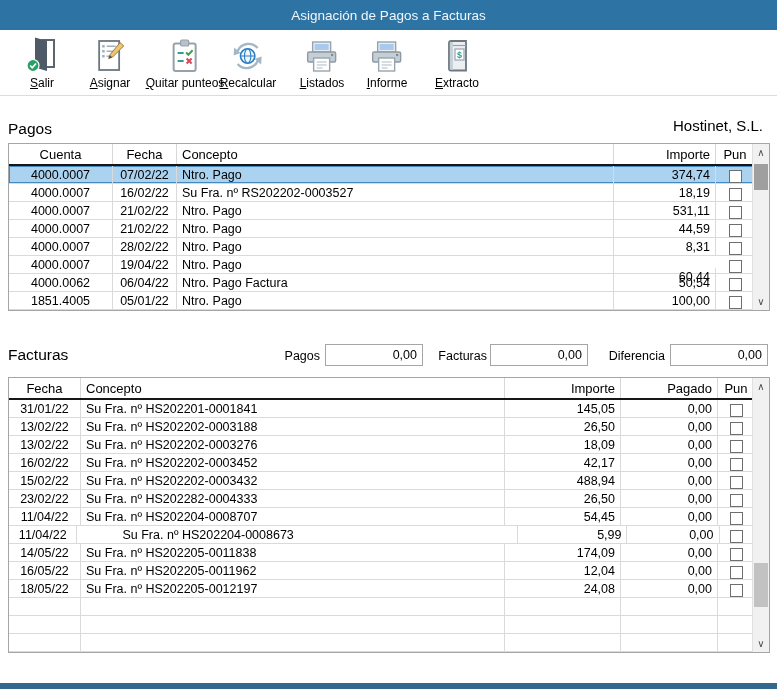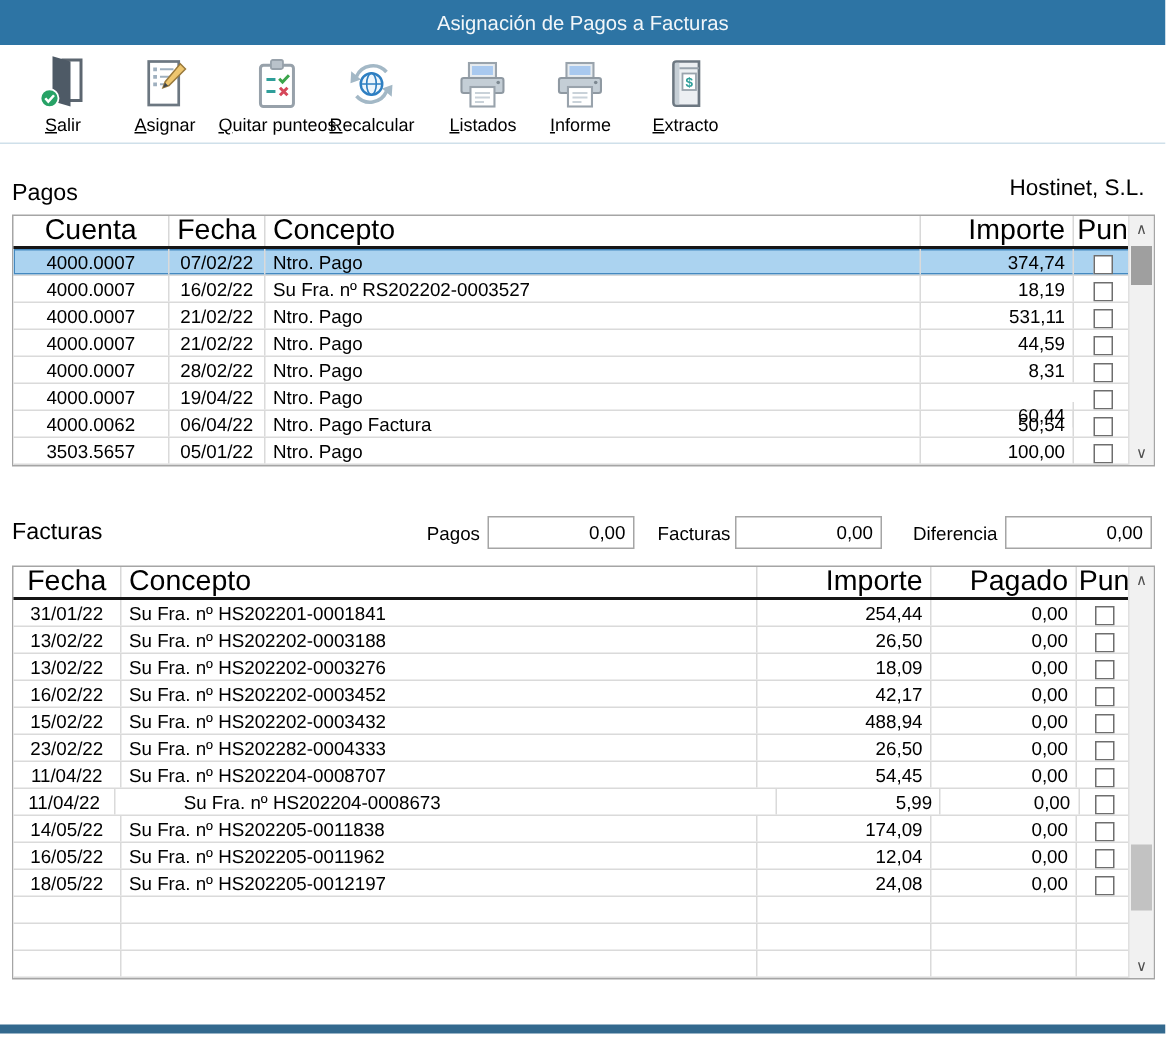--- a/index.html
+++ b/index.html
@@ -29,21 +29,21 @@
   
   .section-title { position:absolute; font-size:15.5px; }
   .company { position:absolute; font-size:15px; }
   
   .datatable {
     position:absolute; left:8px; width:762px; background:#fff;
     border:1px solid #a5a5a5;
   }
   .dthead {
     display:flex; height:22px; border-bottom:2px solid #161616;
-    font-size:19px; align-items:center; width:745px;
+    font-size:13px; align-items:center; width:745px;
   }
   .hc { height:100%; display:flex; align-items:center; border-right:1px solid #d8d8d8; padding:0 5px; }
   .hc:last-child { border-right:none; }
   .hc.c { justify-content:center; } .hc.r { justify-content:flex-end; } .hc.l { justify-content:flex-start; }
   .dtbody { width:745px; }
   .dtrow { display:flex; height:18px; border-bottom:1px solid #dadada; background:#fff; }
   .dtrow.sel { background:var(--selbg,#abd3f0); box-shadow: inset 0 0 0 1px var(--selbd,#4489c0); }
   .cell {
     height:100%; font-size:12.5px; line-height:16px; padding:1px 5px 0 5px;
     border-right:1px solid #dadada; overflow:hidden; white-space:nowrap;
@@ -232,21 +232,21 @@
         <div class="cell c" style="width: 38px;"><span class="cb"></span></div>
       </div>
       <div class="dtrow">
         <div class="cell c" style="width: 104px;">4000.0062</div>
         <div class="cell c" style="width: 64px;">06/04/22</div>
         <div class="cell l" style="width: 437px;">Ntro. Pago Factura</div>
         <div class="cell r" style="width: 102px;">50,54</div>
         <div class="cell c" style="width: 38px;"><span class="cb"></span></div>
       </div>
       <div class="dtrow">
-        <div class="cell c" style="width: 104px;">3503.5657</div>
+        <div class="cell c" style="width: 104px;">1851.4005</div>
         <div class="cell c" style="width: 64px;">05/01/22</div>
         <div class="cell l" style="width: 437px;">Ntro. Pago</div>
         <div class="cell r" style="width: 102px;">100,00</div>
         <div class="cell c" style="width: 38px;"><span class="cb"></span></div>
       </div>
     </div>
   <div class="vscroll">
     <div class="sbtn up">∧</div>
     <div class="thumb" style="top:20px; height:26px; background:#9f9f9f;"></div>
     <div class="sbtn down">∨</div>
@@ -269,21 +269,21 @@
     <div class="hc c" style="width:72px">Fecha</div>
     <div class="hc l" style="width:424px">Concepto</div>
     <div class="hc r" style="width:116px">Importe</div>
     <div class="hc r" style="width:97px">Pagado</div>
     <div class="hc c" style="width:36px">Pun</div>
   </div>
   <div class="dtbody" id="facturas-body">
       <div class="dtrow">
         <div class="cell c" style="width: 72px;">31/01/22</div>
         <div class="cell l" style="width: 424px;">Su Fra. nº HS202201-0001841</div>
-        <div class="cell r" style="width: 116px;">254,44</div>
+        <div class="cell r" style="width: 116px;">145,05</div>
         <div class="cell r" style="width: 97px;">0,00</div>
         <div class="cell c" style="width: 36px;"><span class="cb"></span></div>
       </div>
       <div class="dtrow">
         <div class="cell c" style="width: 72px;">13/02/22</div>
         <div class="cell l" style="width: 424px;">Su Fra. nº HS202202-0003188</div>
         <div class="cell r" style="width: 116px;">26,50</div>
         <div class="cell r" style="width: 97px;">0,00</div>
         <div class="cell c" style="width: 36px;"><span class="cb"></span></div>
       </div>

